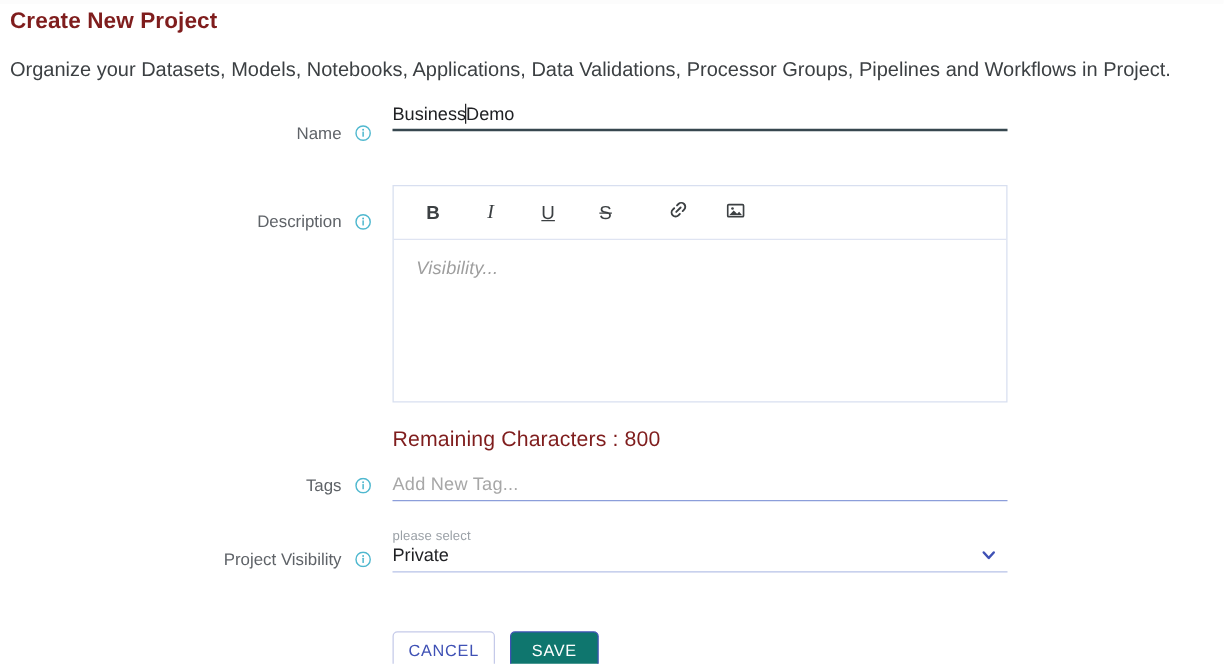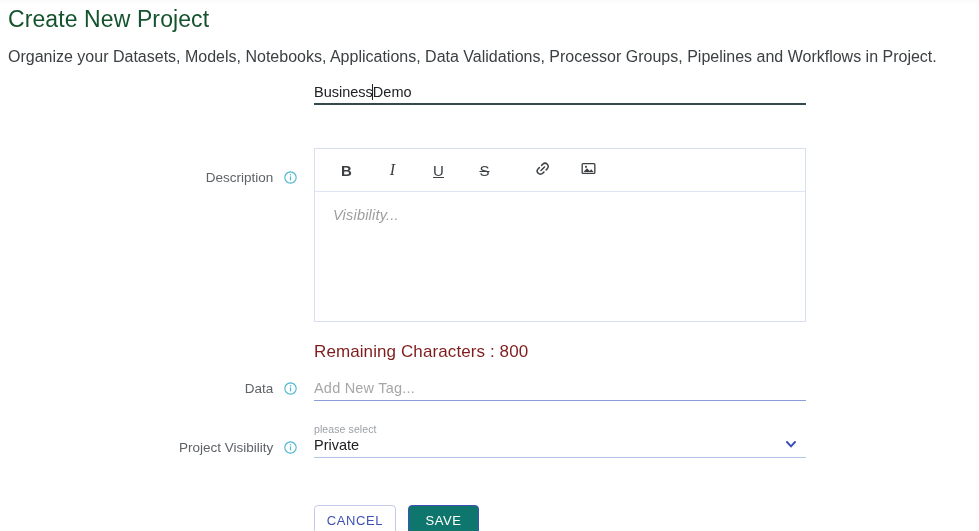--- a/index.html
+++ b/index.html
@@ -20,23 +20,23 @@
     width: 979px;
     height: 531px;
     box-sizing: border-box;
   }
 
   
   .page-title {
     position: absolute;
     left: 8px;
     top: 6px;
-    font-size: 23px;
-    font-weight: normal;
-    color: #14532d;
+    font-size: 18px;
+    font-weight: bold;
+    color: #7f1d1d;
     letter-spacing: 0.1px;
     white-space: nowrap;
   }
   .page-subtitle {
     position: absolute;
     left: 8px;
     top: 48px;
     font-size: 16px;
     font-weight: normal;
     color: #3c4043;
@@ -253,20 +253,30 @@
 <div class="page">
 
   <div class="top-strip"></div>
 
   <div class="page-title">Create New Project</div>
   <div class="page-subtitle">Organize your Datasets, Models, Notebooks, Applications, Data Validations, Processor Groups, Pipelines and Workflows in Project.</div>
 
   <div class="form">
 
     <div class="row" style="top: 0px; height: 46px;">
+      <div class="label-cell" style="top: 18px;">
+        <span class="lbl-text">Name</span>
+        <span class="info-icon">
+          <svg viewBox="0 0 16 16" width="13" height="13">
+            <circle cx="8" cy="8" r="7" fill="none" stroke="#4fb8cf" stroke-width="1.4"></circle>
+            <circle cx="8" cy="4.6" r="0.95" fill="#4fb8cf"></circle>
+            <rect x="7.25" y="6.4" width="1.5" height="5.2" rx="0.6" fill="#4fb8cf"></rect>
+          </svg>
+        </span>
+      </div>
       <div class="field-cell" style="top: 2px;">
         <div class="underline-input">
           <span class="value"><span>Business</span><span class="caret"></span><span>Demo</span></span>
           <div class="bar bar-focused"></div>
         </div>
       </div>
     </div>
 
     <div class="row" style="top: 68px; height: 200px;">
       <div class="label-cell" style="top: 21px;">
@@ -318,21 +328,21 @@
           <div class="editor-body">
             <span class="editor-placeholder">Visibility...</span>
           </div>
         </div>
         <div class="remaining">Remaining Characters : 800</div>
       </div>
     </div>
 
     <div class="row" style="top: 288px; height: 40px;">
       <div class="label-cell" style="top: 12px;">
-        <span class="lbl-text">Data</span>
+        <span class="lbl-text">Tags</span>
         <span class="info-icon">
           <svg viewBox="0 0 16 16" width="13" height="13">
             <circle cx="8" cy="8" r="7" fill="none" stroke="#4fb8cf" stroke-width="1.4"></circle>
             <circle cx="8" cy="4.6" r="0.95" fill="#4fb8cf"></circle>
             <rect x="7.25" y="6.4" width="1.5" height="5.2" rx="0.6" fill="#4fb8cf"></rect>
           </svg>
         </span>
       </div>
       <div class="field-cell" style="top: 10px;">
         <div class="underline-input">

